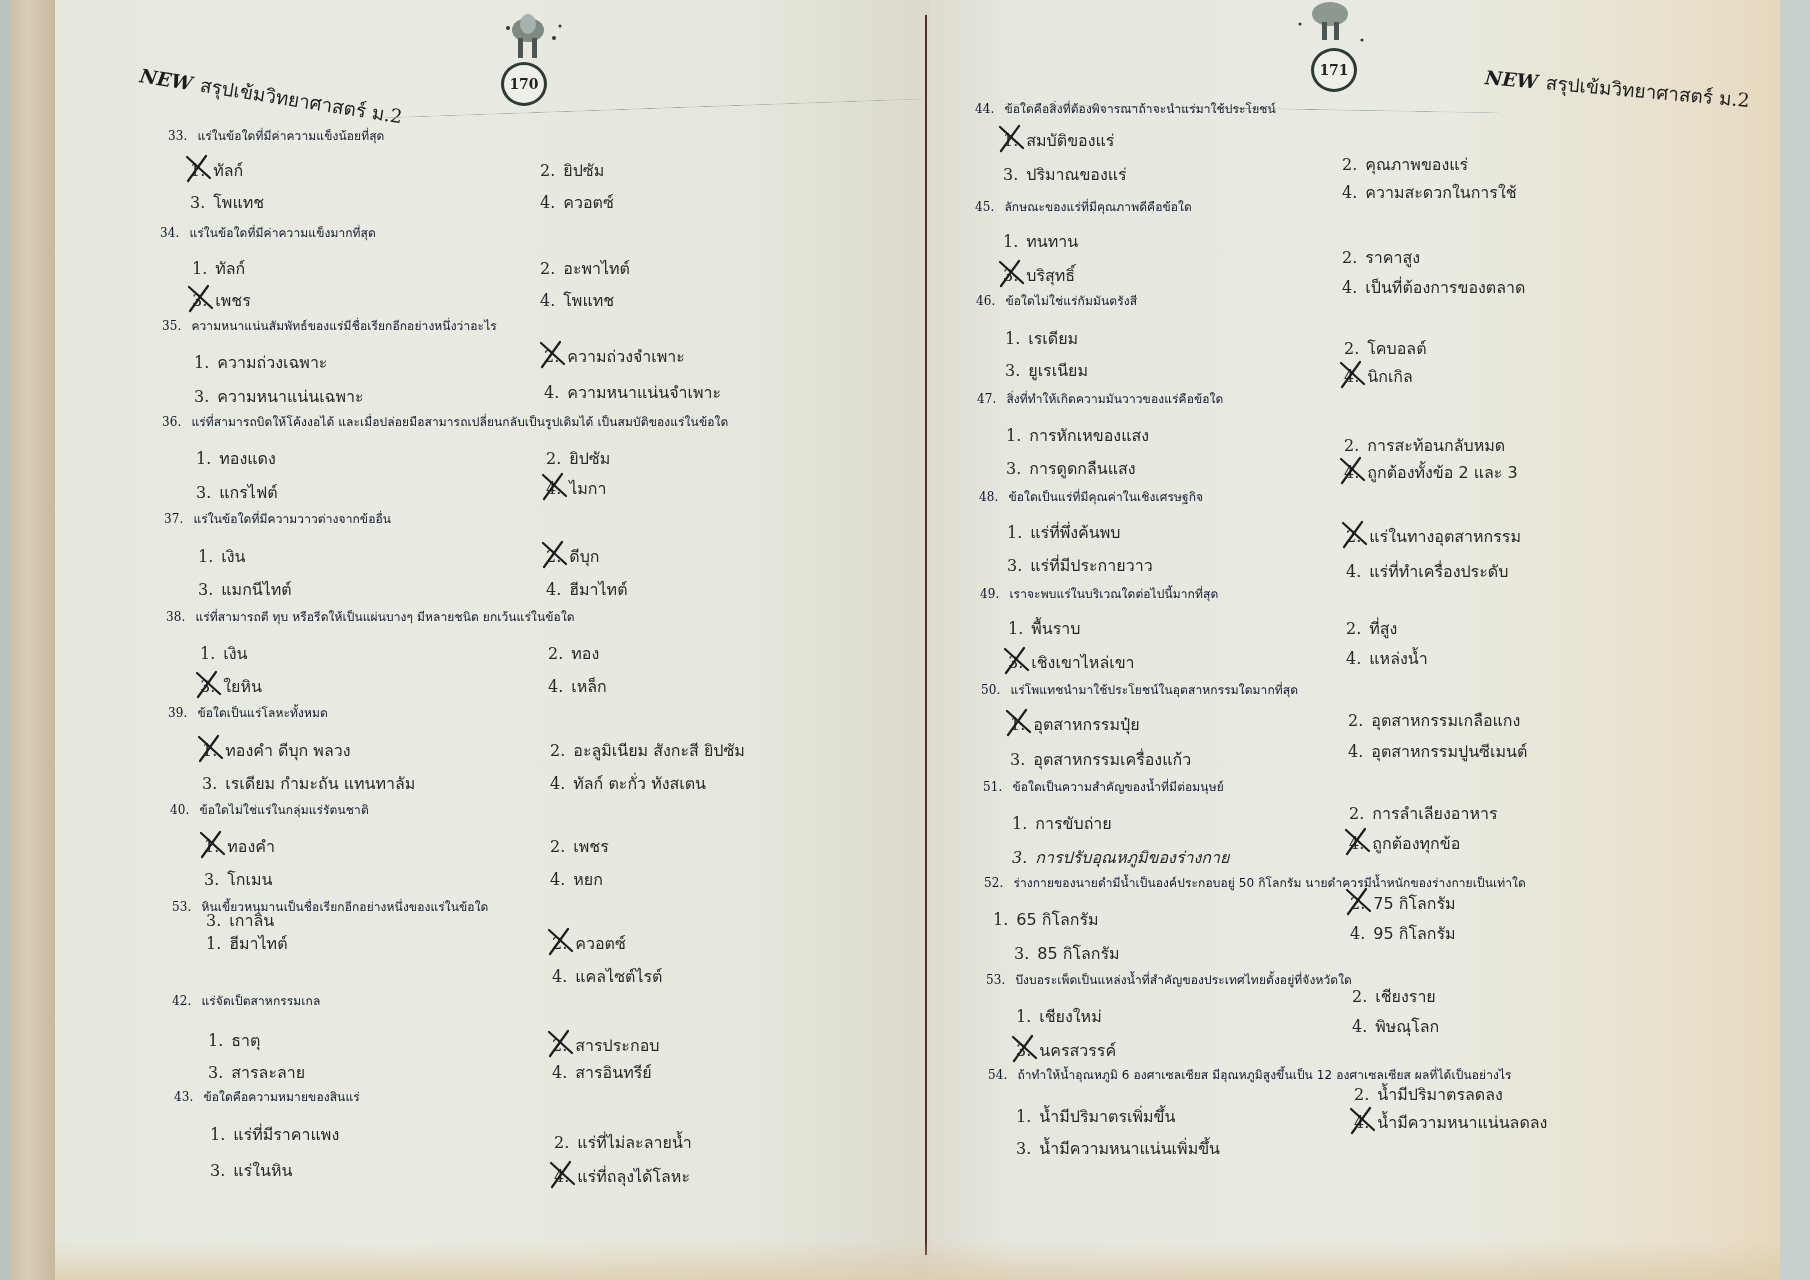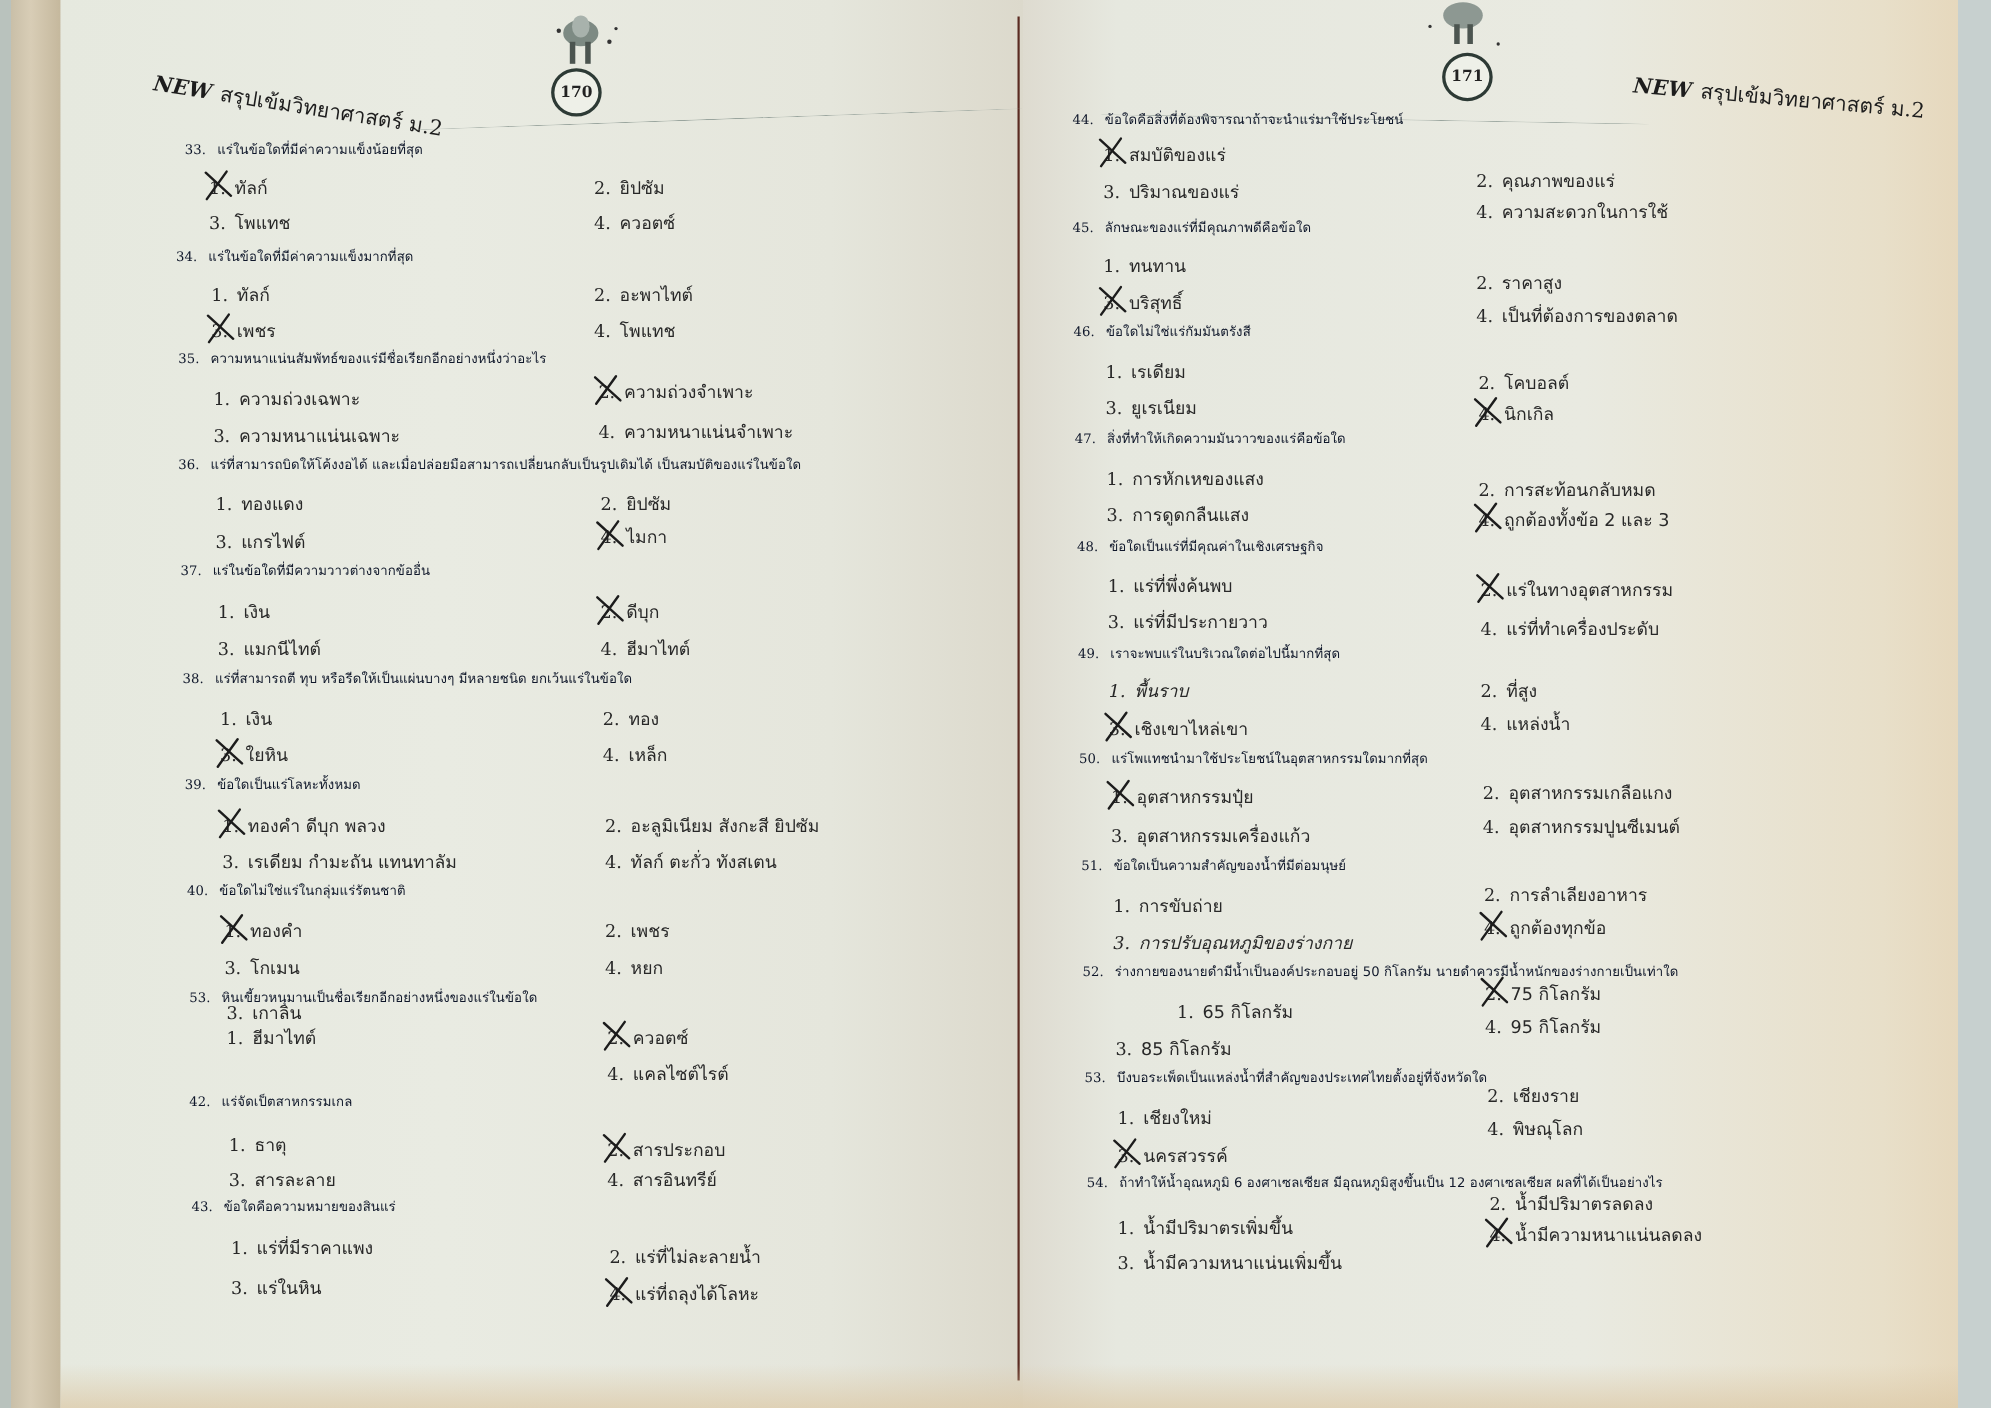--- a/index.html
+++ b/index.html
@@ -208,21 +208,21 @@
     <div class="q" style="left: 979px; top: 487px;"><span class="n">48.</span><span class="t">ข้อใดเป็นแร่ที่มีคุณค่าในเชิงเศรษฐกิจ</span></div>
     <div class="o" style="left: 1007px; top: 520px;"><span class="n">1.</span><span>แร่ที่พึ่งค้นพบ</span></div>
     <div class="o" style="left: 1346px; top: 524px;"><span class="n">2.</span><span>แร่ในทางอุตสาหกรรม</span></div>
     <div class="cross" style="left: 1340px; top: 520px;"><svg viewBox="0 0 28 28">
         <path d="M3 3 L26 24" stroke="#1c1c1c" stroke-width="2.2" fill="none" stroke-linecap="round"></path>
         <path d="M22 2 L4 27" stroke="#1c1c1c" stroke-width="2.2" fill="none" stroke-linecap="round"></path>
       </svg></div>
     <div class="o" style="left: 1007px; top: 553px;"><span class="n">3.</span><span>แร่ที่มีประกายวาว</span></div>
     <div class="o" style="left: 1346px; top: 559px;"><span class="n">4.</span><span>แร่ที่ทำเครื่องประดับ</span></div>
     <div class="q" style="left: 980px; top: 584px;"><span class="n">49.</span><span class="t">เราจะพบแร่ในบริเวณใดต่อไปนี้มากที่สุด</span></div>
-    <div class="o" style="left: 1008px; top: 616px; font-style: italic;"><span class="n">1.</span><span>พื้นราบ</span></div>
+    <div class="o" style="left: 1008px; top: 616px;"><span class="n">1.</span><span>พื้นราบ</span></div>
     <div class="o" style="left: 1346px; top: 616px;"><span class="n">2.</span><span>ที่สูง</span></div>
     <div class="o" style="left: 1008px; top: 650px;"><span class="n">3.</span><span>เชิงเขาไหล่เขา</span></div>
     <div class="cross" style="left: 1002px; top: 646px;"><svg viewBox="0 0 28 28">
         <path d="M3 3 L26 24" stroke="#1c1c1c" stroke-width="2.2" fill="none" stroke-linecap="round"></path>
         <path d="M22 2 L4 27" stroke="#1c1c1c" stroke-width="2.2" fill="none" stroke-linecap="round"></path>
       </svg></div>
     <div class="o" style="left: 1346px; top: 646px;"><span class="n">4.</span><span>แหล่งน้ำ</span></div>
     <div class="q" style="left: 981px; top: 680px;"><span class="n">50.</span><span class="t">แร่โพแทชนำมาใช้ประโยชน์ในอุตสาหกรรมใดมากที่สุด</span></div>
     <div class="o" style="left: 1010px; top: 712px;"><span class="n">1.</span><span>อุตสาหกรรมปุ๋ย</span></div>
     <div class="cross" style="left: 1004px; top: 708px;"><svg viewBox="0 0 28 28">
@@ -235,21 +235,21 @@
     <div class="q" style="left: 983px; top: 777px;"><span class="n">51.</span><span class="t">ข้อใดเป็นความสำคัญของน้ำที่มีต่อมนุษย์</span></div>
     <div class="o" style="left: 1012px; top: 811px;"><span class="n">1.</span><span>การขับถ่าย</span></div>
     <div class="o" style="left: 1349px; top: 801px;"><span class="n">2.</span><span>การลำเลียงอาหาร</span></div>
     <div class="o" style="left: 1012px; top: 845px; font-style: italic;"><span class="n">3.</span><span>การปรับอุณหภูมิของร่างกาย</span></div>
     <div class="o" style="left: 1349px; top: 831px;"><span class="n">4.</span><span>ถูกต้องทุกข้อ</span></div>
     <div class="cross" style="left: 1343px; top: 827px;"><svg viewBox="0 0 28 28">
         <path d="M3 3 L26 24" stroke="#1c1c1c" stroke-width="2.2" fill="none" stroke-linecap="round"></path>
         <path d="M22 2 L4 27" stroke="#1c1c1c" stroke-width="2.2" fill="none" stroke-linecap="round"></path>
       </svg></div>
     <div class="q" style="left: 984px; top: 873px;"><span class="n">52.</span><span class="t">ร่างกายของนายดำมีน้ำเป็นองค์ประกอบอยู่ 50 กิโลกรัม นายดำควรมีน้ำหนักของร่างกายเป็นเท่าใด</span></div>
-    <div class="o" style="left: 1070px; top: 907px;"><span class="n">1.</span><span>65 กิโลกรัม</span></div>
+    <div class="o" style="left: 993px; top: 907px;"><span class="n">1.</span><span>65 กิโลกรัม</span></div>
     <div class="o" style="left: 1350px; top: 891px;"><span class="n">2.</span><span>75 กิโลกรัม</span></div>
     <div class="cross" style="left: 1344px; top: 887px;"><svg viewBox="0 0 28 28">
         <path d="M3 3 L26 24" stroke="#1c1c1c" stroke-width="2.2" fill="none" stroke-linecap="round"></path>
         <path d="M22 2 L4 27" stroke="#1c1c1c" stroke-width="2.2" fill="none" stroke-linecap="round"></path>
       </svg></div>
     <div class="o" style="left: 1014px; top: 941px;"><span class="n">3.</span><span>85 กิโลกรัม</span></div>
     <div class="o" style="left: 1350px; top: 921px;"><span class="n">4.</span><span>95 กิโลกรัม</span></div>
     <div class="q" style="left: 986px; top: 970px;"><span class="n">53.</span><span class="t">บึงบอระเพ็ดเป็นแหล่งน้ำที่สำคัญของประเทศไทยตั้งอยู่ที่จังหวัดใด</span></div>
     <div class="o" style="left: 1016px; top: 1004px;"><span class="n">1.</span><span>เชียงใหม่</span></div>
     <div class="o" style="left: 1352px; top: 984px;"><span class="n">2.</span><span>เชียงราย</span></div>

